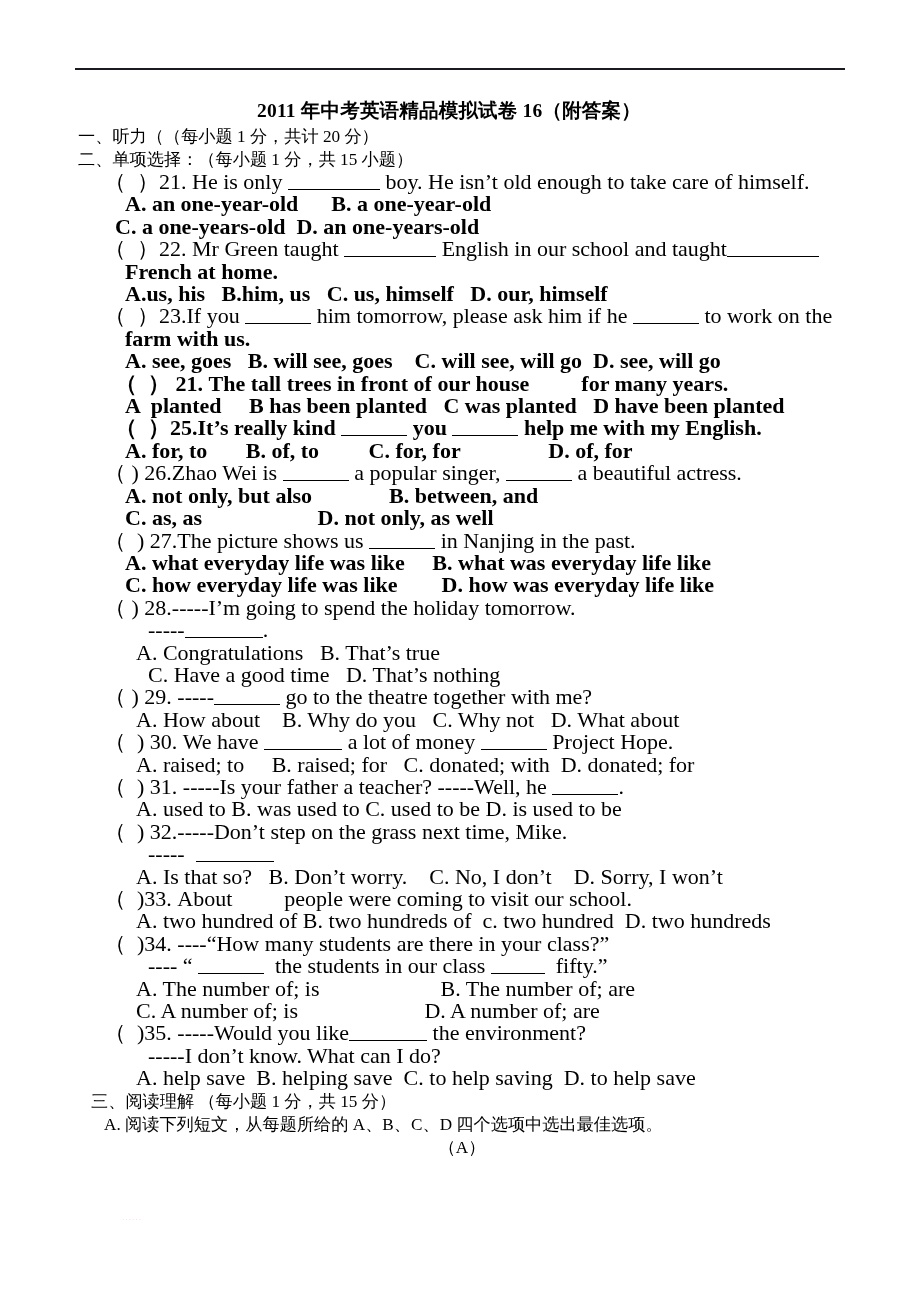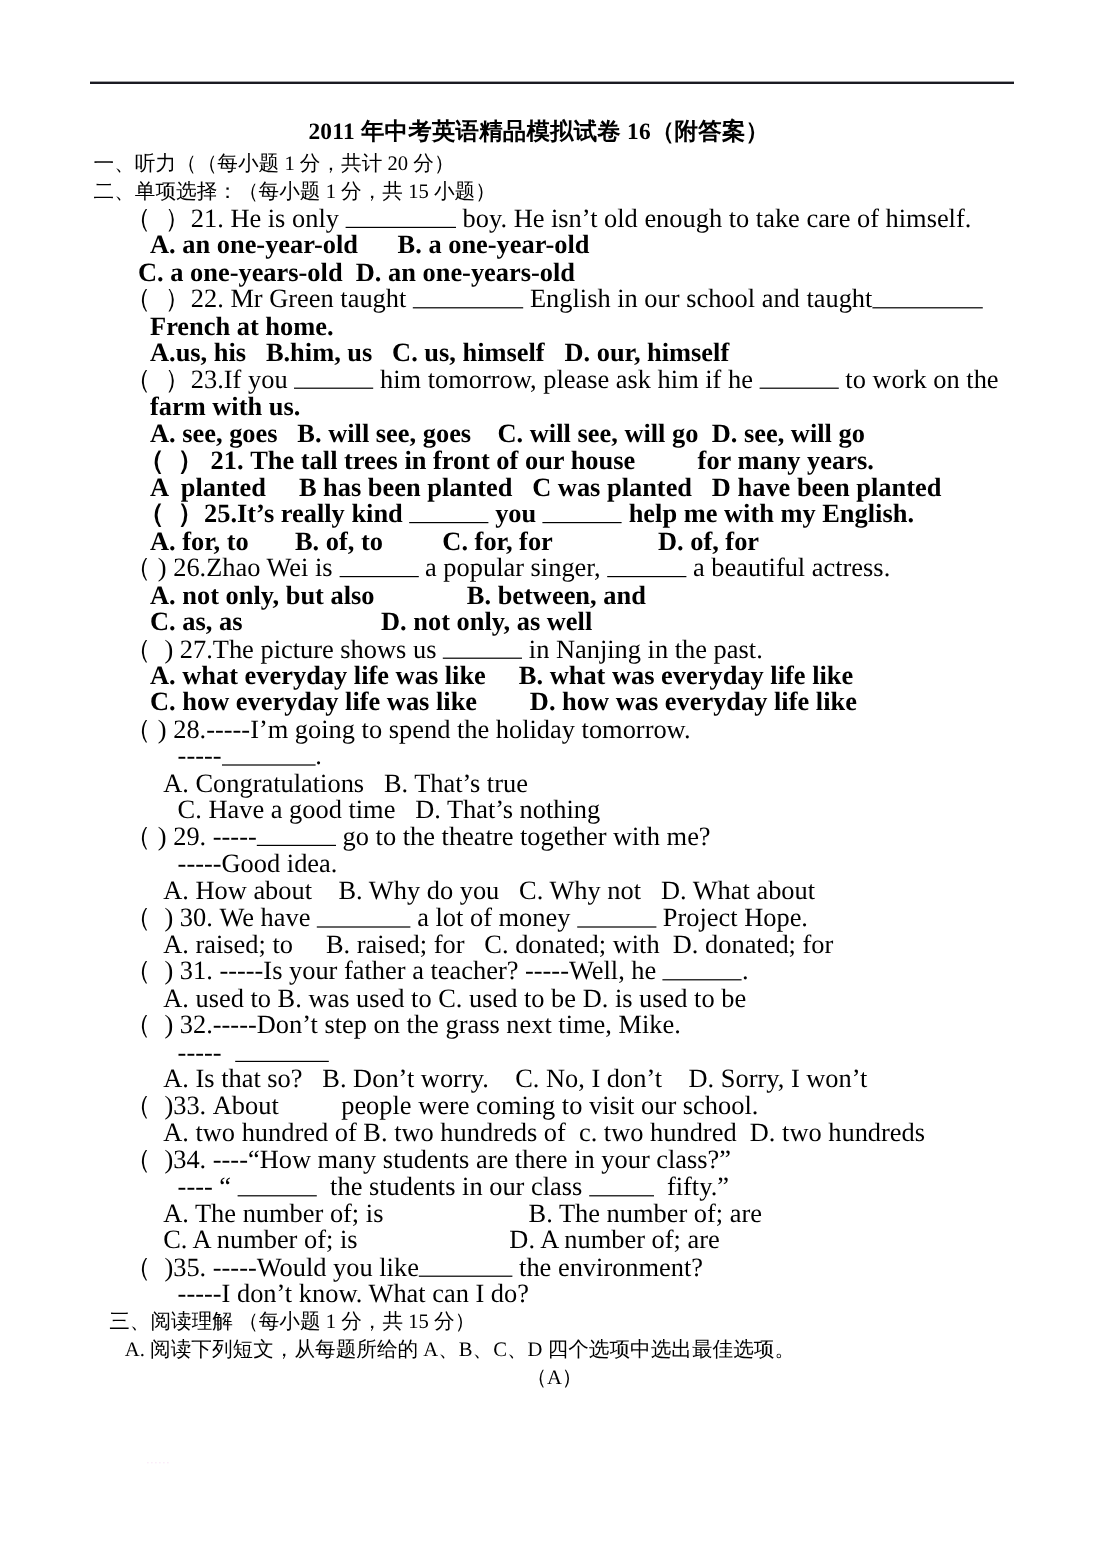--- a/index.html
+++ b/index.html
@@ -137,21 +137,20 @@
     <div class="line i2"><span>（  ) 27.The picture shows us </span><span class="blk blk-m"></span><span> in Nanjing in the past.</span></div>
     <div class="line i4">A. what everyday life was like     B. what was everyday life like</div>
     <div class="line i4">C. how everyday life was like        D. how was everyday life like</div>
 
     <div class="line i2">（ ) 28.-----I’m going to spend the holiday tomorrow.</div>
     <div class="line i6"><span>-----</span><span class="blk blk-l"></span><span>.</span></div>
     <div class="line i5">A. Congratulations   B. That’s true</div>
     <div class="line i6">C. Have a good time   D. That’s nothing</div>
 
     <div class="line i2"><span>（ ) 29. -----</span><span class="blk blk-m"></span><span> go to the theatre together with me?</span></div>
-    <div class="line i6">-----Good idea.</div>
     <div class="line i5">A. How about    B. Why do you   C. Why not   D. What about</div>
 
     <div class="line i2"><span>（  ) 30. We have </span><span class="blk blk-l"></span><span> a lot of money </span><span class="blk blk-m"></span><span> Project Hope.</span></div>
     <div class="line i5">A. raised; to     B. raised; for   C. donated; with  D. donated; for</div>
 
     <div class="line i2"><span>（  ) 31. -----Is your father a teacher? -----Well, he </span><span class="blk blk-m"></span><span>.</span></div>
     <div class="line i5">A. used to B. was used to C. used to be D. is used to be</div>
 
     <div class="line i2">（  ) 32.-----Don’t step on the grass next time, Mike.</div>
     <div class="line i6"><span>-----  </span><span class="blk blk-l"></span></div>
@@ -160,20 +159,21 @@
     <div class="line i2"><span>（  )33. About</span><span class="gap-m"></span><span>people were coming to visit our school.</span></div>
     <div class="line i5">A. two hundred of B. two hundreds of  c. two hundred  D. two hundreds</div>
 
     <div class="line i2">（  )34. ----“How many students are there in your class?”</div>
     <div class="line i6"><span>---- “ </span><span class="blk blk-m"></span><span>  the students in our class </span><span class="blk blk-s"></span><span>  fifty.”</span></div>
     <div class="line i5">A. The number of; is                      B. The number of; are</div>
     <div class="line i5">C. A number of; is                       D. A number of; are</div>
 
     <div class="line i2"><span>（  )35. -----Would you like</span><span class="blk blk-l"></span><span> the environment?</span></div>
     <div class="line i6">-----I don’t know. What can I do?</div>
+    <div class="line i5">A. help save  B. helping save  C. to help saving  D. to help save</div>
 
     <div class="line section-cn i1">三、阅读理解 （每小题 1 分，共 15 分）</div>
     <div class="line section-cn i2">A. 阅读下列短文，从每题所给的 A、B、C、D 四个选项中选出最佳选项。</div>
     <div class="line section-cn centered">（A）</div>
 
   </div>
 
   <div class="watermark">······</div>
 
 </div>

